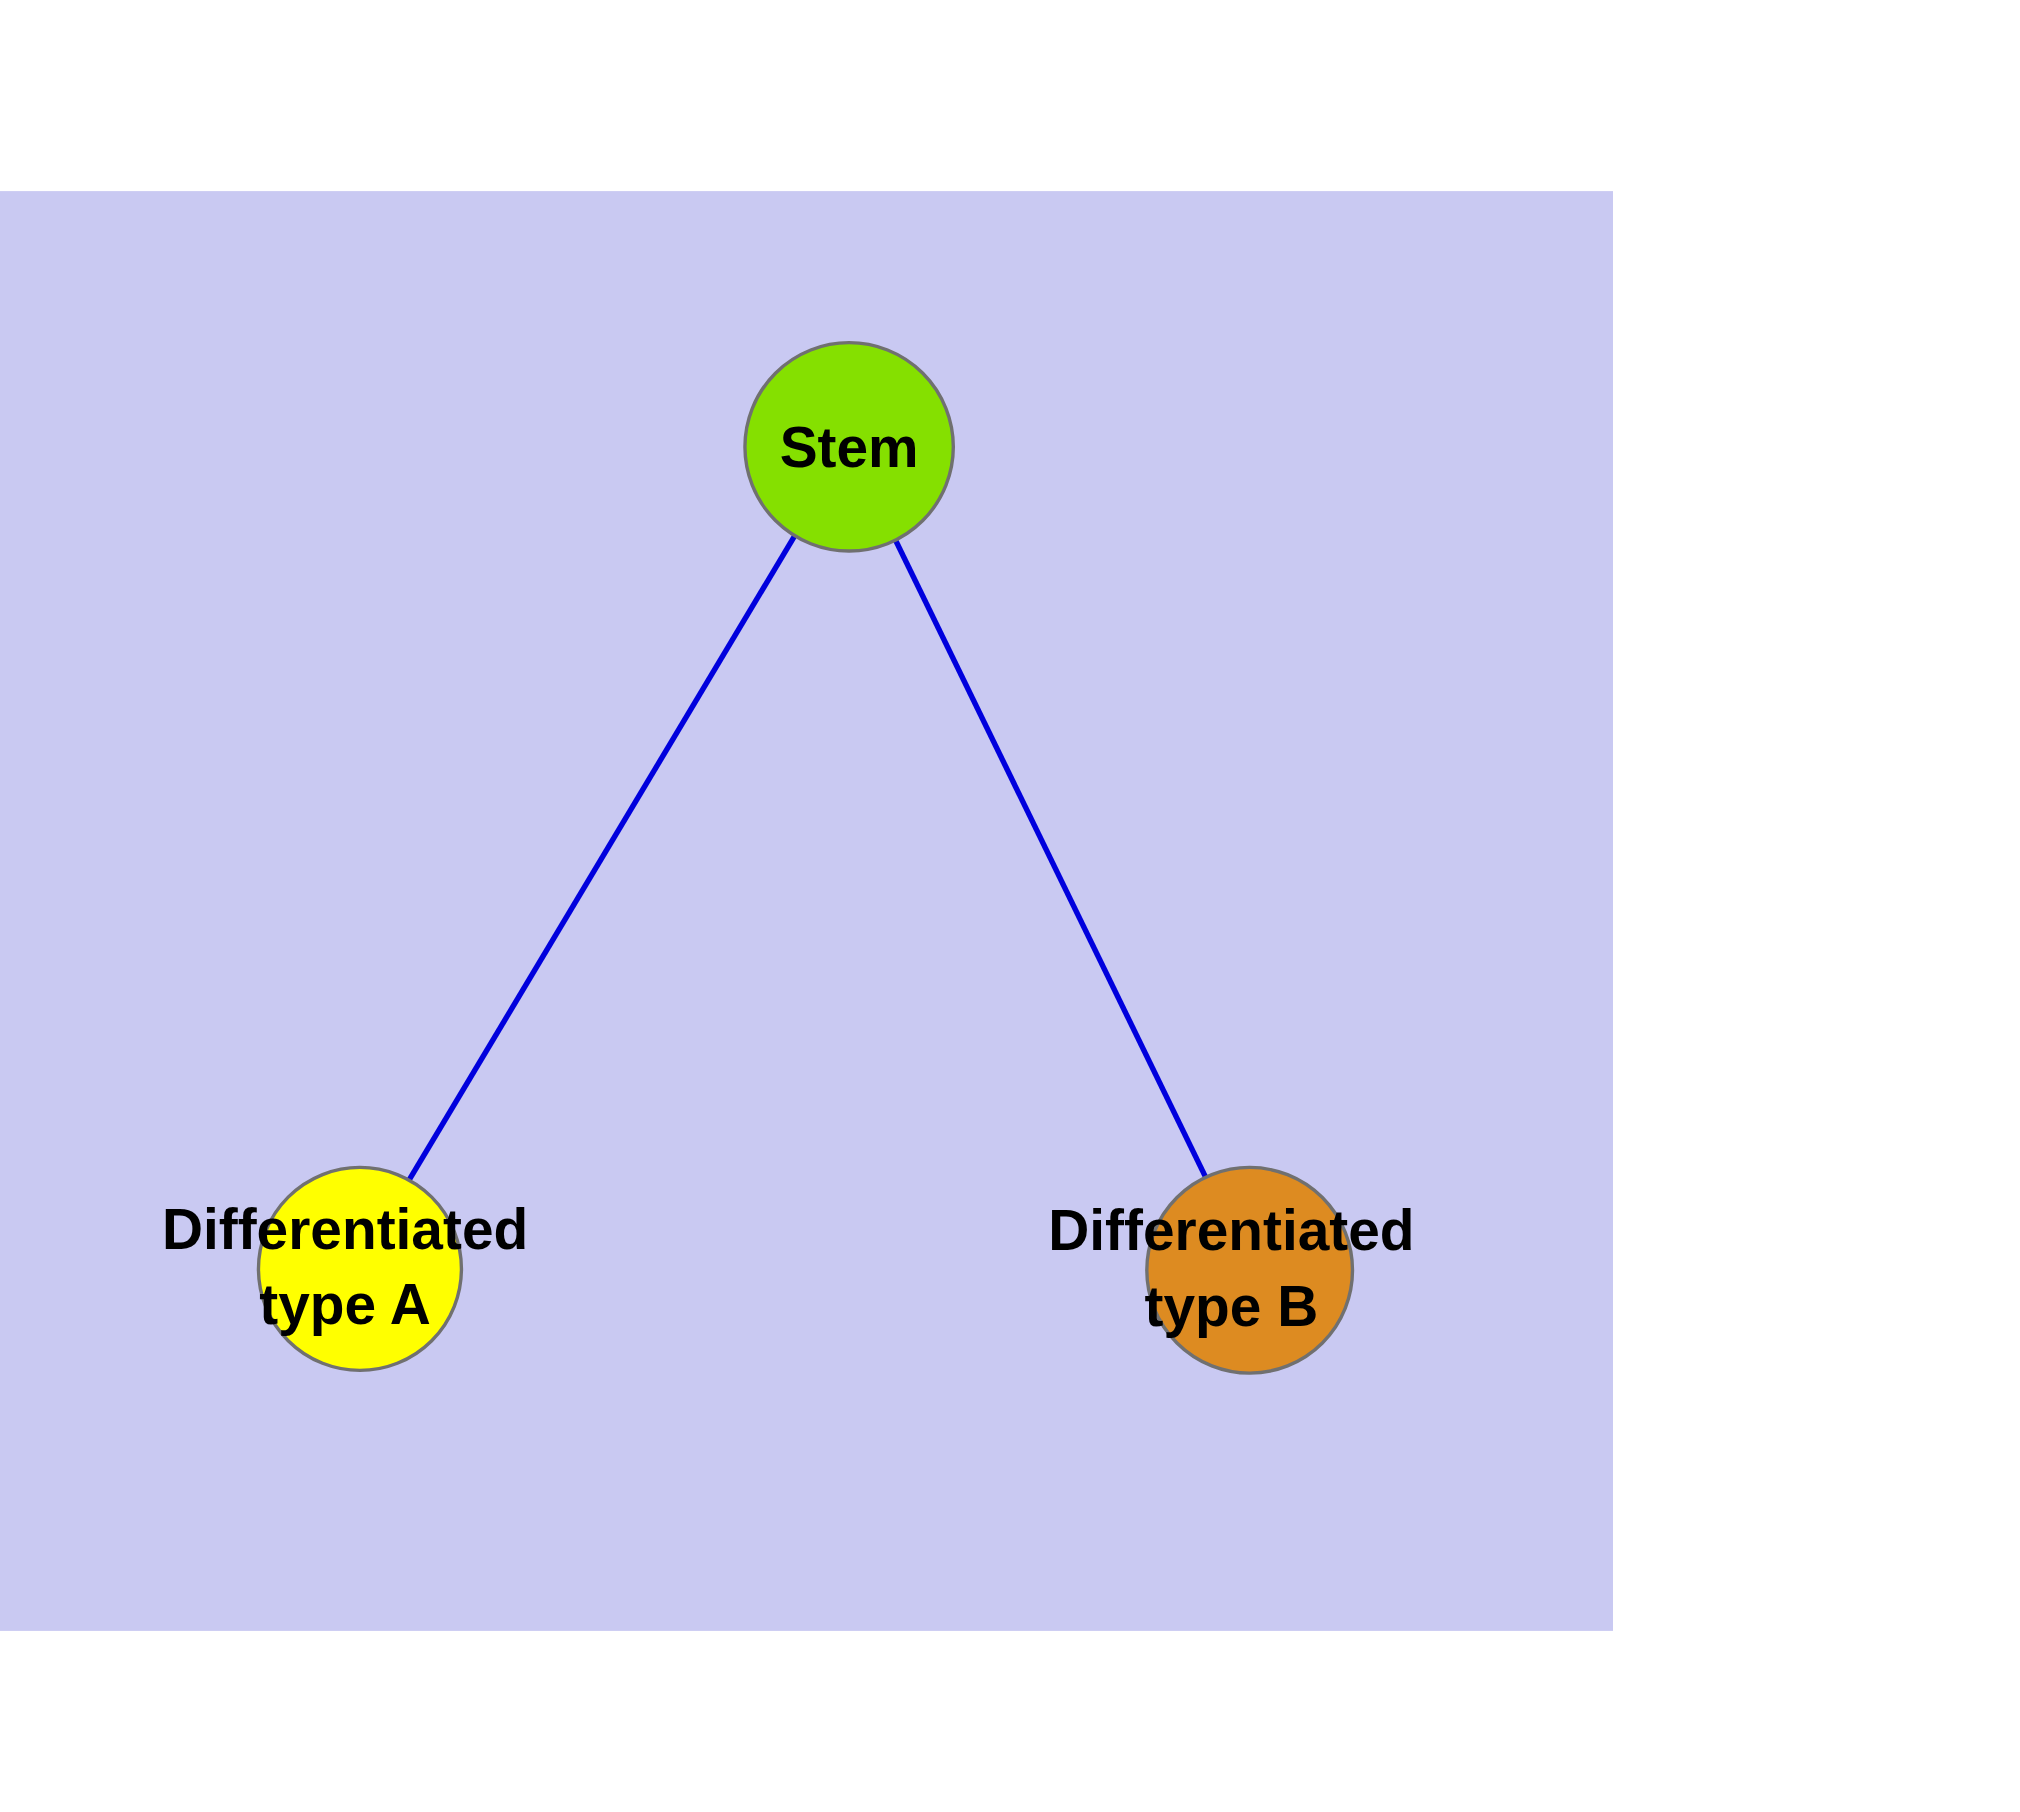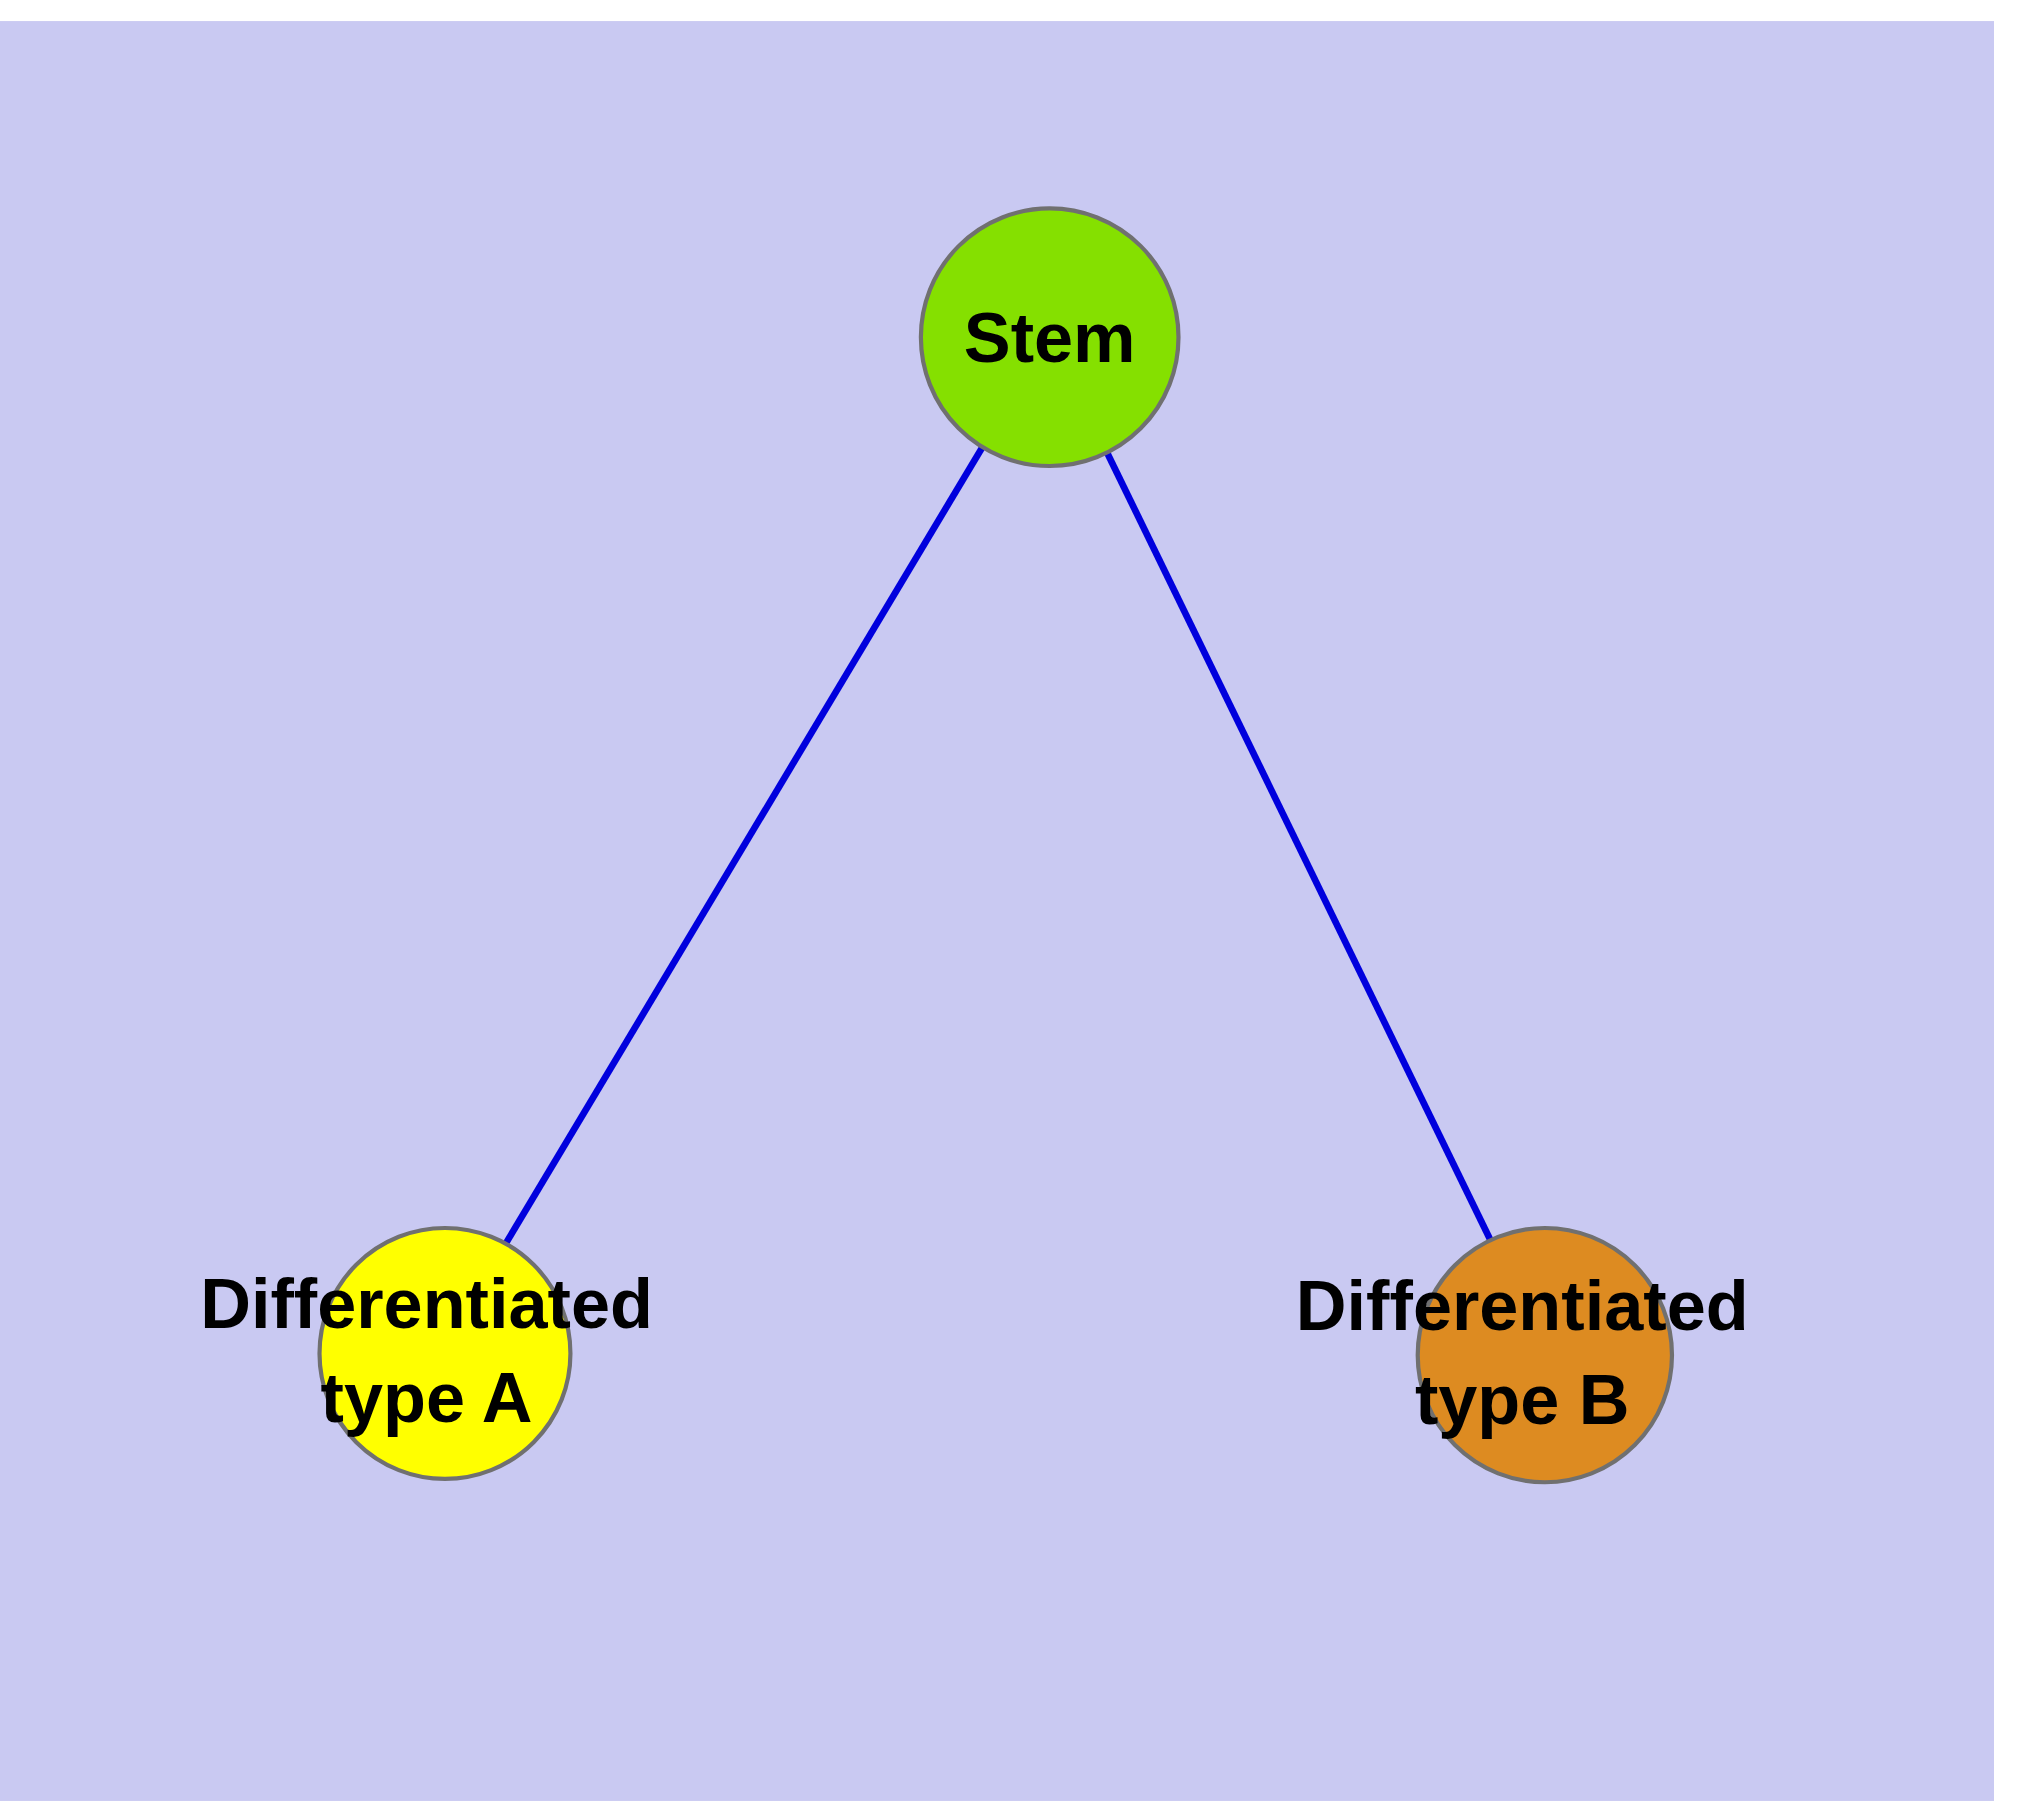--- a/index.html
+++ b/index.html
@@ -8,21 +8,21 @@
     width: 2021px;
     height: 1812px;
     background: #ffffff;
     overflow: hidden;
     font-family: "Liberation Sans", sans-serif;
   }
   .canvas {
     position: absolute;
     top: 8.5px;
     left: 0;
-    width: 1994px;
+    width: 1613px;
     height: 1804px;
   }
   svg {
     display: block;
     width: 100%;
     height: 100%;
   }
   .node-label {
     font-family: "Liberation Sans", sans-serif;
     font-weight: bold;

